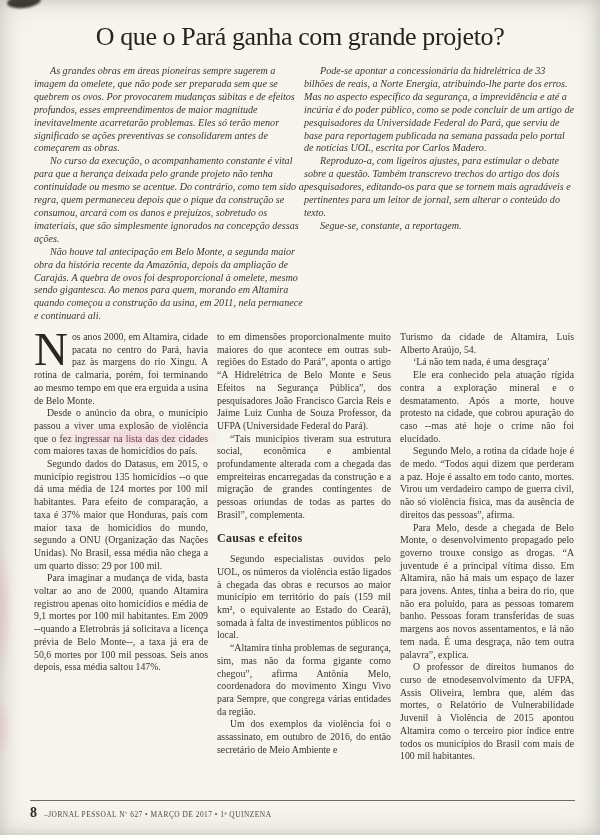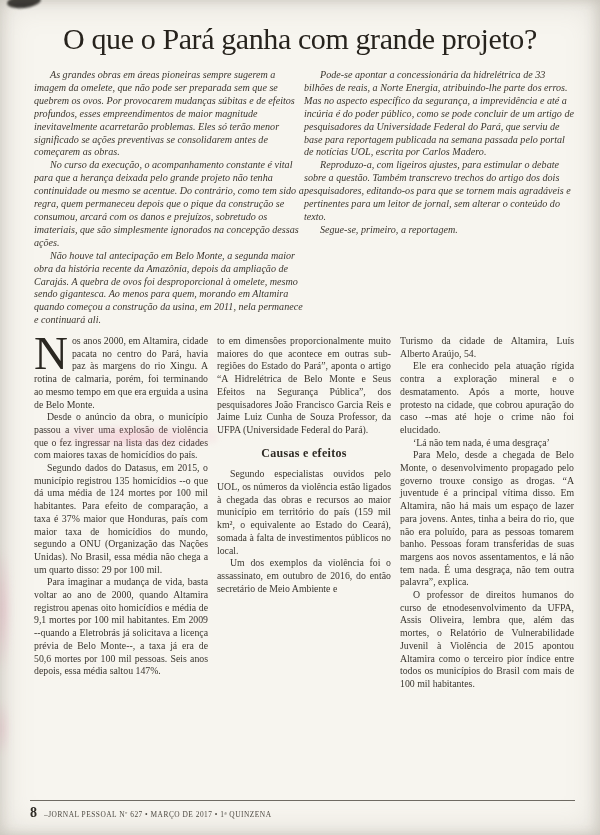--- a/index.html
+++ b/index.html
@@ -31,21 +31,21 @@
     background:radial-gradient(ellipse, rgba(236,128,168,.28), transparent 70%);
     filter:blur(3px); pointer-events:none;
   }
   .smear-c{
     position:absolute; left:-6px; top:698px; width:16px; height:60px;
     background:radial-gradient(ellipse, rgba(236,128,168,.22), transparent 70%);
     filter:blur(3px); pointer-events:none;
   }
   .title{
     margin:22px 20px 0; text-align:center;
-    font-size:30px; font-weight:400; letter-spacing:-.4px; color:#27231d;
+    font-size:26px; font-weight:400; letter-spacing:-.4px; color:#27231d;
   }
   .intro{
     display:flex; gap:0; margin:13px 26px 0 34px;
     height:262px; overflow:hidden;
   }
   .intro-col{ width:50%; font-style:italic; font-size:10.1px; line-height:12.9px; color:#3b362e; }
   .intro-col p{ text-indent:16px; }
   .article-body{
     display:flex; gap:9px; margin:4px 26px 0 34px;
     height:456px; overflow:hidden;
@@ -54,21 +54,21 @@
   }
   .bcol{ flex:1; min-width:0; }
   .bcol p{ text-indent:13px; }
   .bcol p.cont{ text-indent:0; }
   .dropcap{
     float:left; font-size:47px; line-height:35px;
     padding:1px 4px 0 0; color:#2a2721;
   }
   .u{ text-underline-offset:1.5px; }
   .col-heading{
-    text-align:center; font-size:12px; font-weight:700;
+    font-size:12px; font-weight:700;
     letter-spacing:.3px; margin:10px 0 9px; text-indent:0!important; color:#2e2a24;
   }
   .page-footer{
     position:absolute; left:30px; right:25px; top:800px;
     border-top:1px solid #6f6b63; padding-top:4px;
     display:flex; align-items:baseline; gap:7px;
   }
   .pagenum{ font-weight:700; font-size:14px; color:#2e2a24; }
   .issue{ font-size:7.4px; letter-spacing:.5px; color:#4c4840; }
 </style>
@@ -85,53 +85,56 @@
 
   <section class="intro">
     <div class="intro-col">
       <p>As grandes obras em áreas pioneiras sempre sugerem a imagem da omelete, que não pode ser preparada sem que se quebrem os ovos. Por provocarem mudanças súbitas e de efeitos profundos, esses empreendimentos de maior magnitude inevitavelmente acarretarão problemas. Eles só terão menor significado se ações preventivas se consolidarem antes de começarem as obras.</p>
       <p>No curso da execução, o acompanhamento constante é vital para que a herança deixada pelo grande projeto não tenha continuidade ou mesmo se acentue. Do contrário, como tem sido a regra, quem permaneceu depois que o pique da construção se consumou, arcará com os danos e prejuízos, sobretudo os imateriais, que são simplesmente ignorados na concepção dessas ações.</p>
       <p>Não houve tal antecipação em Belo Monte, a segunda maior obra da história recente da Amazônia, depois da ampliação de Carajás. A quebra de ovos foi desproporcional à omelete, mesmo sendo gigantesca. Ao menos para quem, morando em Altamira quando começou a construção da usina, em 2011, nela permanece e continuará ali.</p>
     </div>
     <div class="intro-col">
       <p>Pode-se apontar a concessionária da hidrelétrica de 33 bilhões de reais, a Norte Energia, atribuindo-lhe parte dos erros. Mas no aspecto específico da segurança, a imprevidência e até a incúria é do poder público, como se pode concluir de um artigo de pesquisadores da Universidade Federal do Pará, que serviu de base para reportagem publicada na semana passada pelo portal de notícias UOL, escrita por Carlos Madero.</p>
       <p>Reproduzo-a, com ligeiros ajustes, para estimular o debate sobre a questão. Também transcrevo trechos do artigo dos dois pesquisadores, editando-os para que se tornem mais agradáveis e pertinentes para um leitor de jornal, sem alterar o conteúdo do texto.</p>
-      <p>Segue-se, primeiro, a reportagem.</p>
+      <p>Segue-se, constante, a reportagem.</p>
     </div>
   </section>
 
   <section class="article-body">
     <div class="bcol">
       <p class="cont">
         <span class="dropcap">N</span><span>os anos 2000, em Altamira, cidade pacata no centro do Pará, havia paz às margens do rio Xingu. A rotina de calmaria, porém, foi terminando ao mesmo tempo em que era erguida a usina de Belo Monte.</span>
       </p>
       <p>Desde o anúncio da obra, o município passou a viver uma explosão de violência que o fez ingressar na lista das dez cidades com maiores taxas de homicídios do país.</p>
       <p>
         <span>Segundo dados do Datasus, em 2015, o município registrou 135 homicídios --o que dá uma média de 124 mortes por 100 mil habitantes. Para efeito de comparação, a taxa é 37% maior que Honduras, </span><span class="u">país com maior taxa de homicídios do mundo, segundo a ONU</span><span> (Organização das Nações Unidas). No Brasil, essa média não chega a um quarto disso: 29 por 100 mil.</span>
       </p>
       <p>Para imaginar a mudança de vida, basta voltar ao ano de 2000, quando Altamira registrou apenas oito homicídios e média de 9,1 mortes por 100 mil habitantes. Em 2009 --quando a Eletrobrás já solicitava a licença prévia de Belo Monte--, a taxa já era de 50,6 mortes por 100 mil pessoas. Seis anos depois, essa média saltou 147%.</p>
     </div>
 
     <div class="bcol">
       <p class="cont">to em dimensões proporcionalmente muito maiores do que acontece em outras sub-regiões do Estado do Pará”, aponta o artigo “A Hidrelétrica de Belo Monte e Seus Efeitos na Segurança Pública”, dos pesquisadores João Francisco Garcia Reis e Jaime Luiz Cunha de Souza Professor, da UFPA (Universidade Federal do Pará).</p>
+      <p>“Tais municípios tiveram sua estrutura social, econômica e ambiental profundamente alterada com a chegada das empreiteiras encarregadas da construção e a migração de grandes contingentes de pessoas oriundas de todas as partes do Brasil”, complementa.</p>
       <h2 class="col-heading">Causas e efeitos</h2>
       <p>Segundo especialistas ouvidos pelo UOL, os números da violência estão ligados à chegada das obras e recursos ao maior município em território do país (159 mil km², o equivalente ao Estado do Ceará), somada à falta de investimentos públicos no local.</p>
+      <p>“Altamira tinha problemas de segurança, sim, mas não da forma gigante como chegou”, afirma Antônia Melo, coordenadora do movimento Xingu Vivo para Sempre, que congrega várias entidades da região.</p>
       <p>
         <span>Um dos exemplos da violência foi o </span><span class="u">assassinato, em outubro de 2016, do então secretário de Meio Ambiente e</span>
       </p>
     </div>
 
     <div class="bcol">
       <p class="cont">
         <span class="u">Turismo</span><span> da cidade de Altamira, Luís Alberto Araújo, 54.</span>
       </p>
+      <p>‘Lá não tem nada, é uma desgraça’</p>
       <p>
         <span>Ele era conhecido pela atuação rígida contra a exploração mineral e o desmatamento. </span><span class="u">Após a morte, houve protesto na cidade</span><span>, que cobrou apuração do caso --mas até hoje o crime não foi elucidado.</span>
       </p>
-      <p>‘Lá não tem nada, é uma desgraça’</p>
+      <p>Segundo Melo, a rotina da cidade hoje é de medo. “Todos aqui dizem que perderam a paz. Hoje é assalto em todo canto, mortes. Virou um verdadeiro campo de guerra civil, não só violência física, mas da ausência de direitos das pessoas”, afirma.</p>
       <p>Para Melo, desde a chegada de Belo Monte, o desenvolvimento propagado pelo governo trouxe consigo as drogas. “A juventude é a principal vítima disso. Em Altamira, não há mais um espaço de lazer para jovens. Antes, tinha a beira do rio, que não era poluído, para as pessoas tomarem banho. Pessoas foram transferidas de suas margens aos novos assentamentos, e lá não tem nada. É uma desgraça, não tem outra palavra”, explica.</p>
       <p>O professor de direitos humanos do curso de etnodesenvolvimento da UFPA, Assis Oliveira, lembra que, além das mortes, o Relatório de Vulnerabilidade Juvenil à Violência de 2015 apontou Altamira como o terceiro pior índice entre todos os municípios do Brasil com mais de 100 mil habitantes.</p>
     </div>
   </section>
 
   <footer class="page-footer">
     <span class="pagenum">8</span>
     <span class="issue">–JORNAL PESSOAL Nº 627 • MARÇO DE 2017 • 1ª QUINZENA</span>
   </footer>
 </div>

